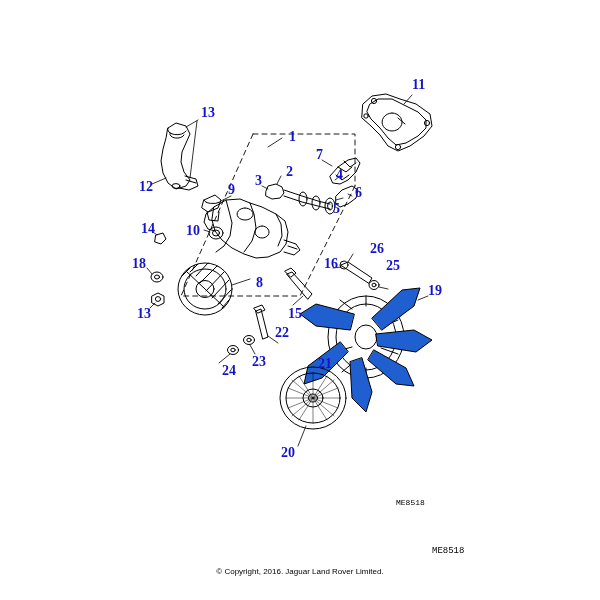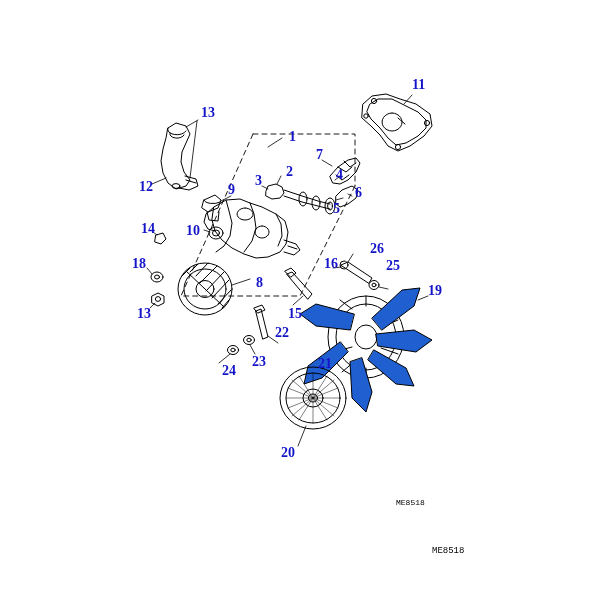--- a/index.html
+++ b/index.html
@@ -277,14 +277,15 @@
   <div class="callout" style="left:318px; top:358px;">21</div>
   <div class="callout" style="left:275px; top:327px;">22</div>
   <div class="callout" style="left:252px; top:356px;">23</div>
   <div class="callout" style="left:210px; top:365px;margin-left:12px;">24</div>
   <div class="callout" style="left:386px; top:260px;">25</div>
   <div class="callout" style="left:346px; top:243px;margin-left:24px;">26</div>
 
   <div class="code-label" style="left:396px; top:498px;">ME8518</div>
   <div class="code-label big" style="left:432px; top:546px;">ME8518</div>
 
+  <div class="copyright">© Copyright, 2016. Jaguar Land Rover Limited.</div>
 
 </div>
 
 </body></html>

